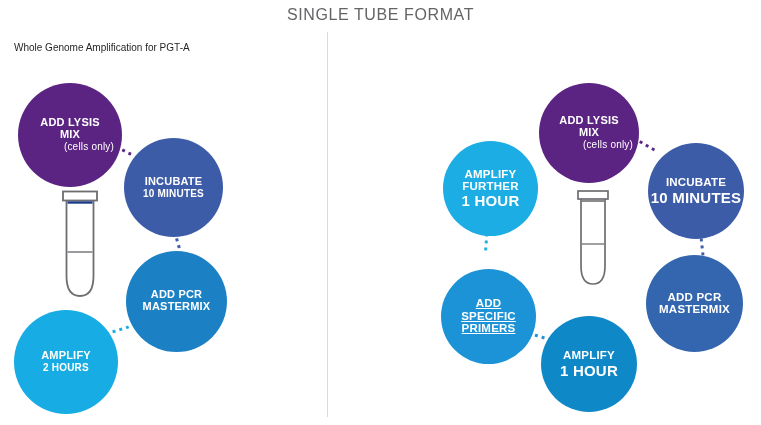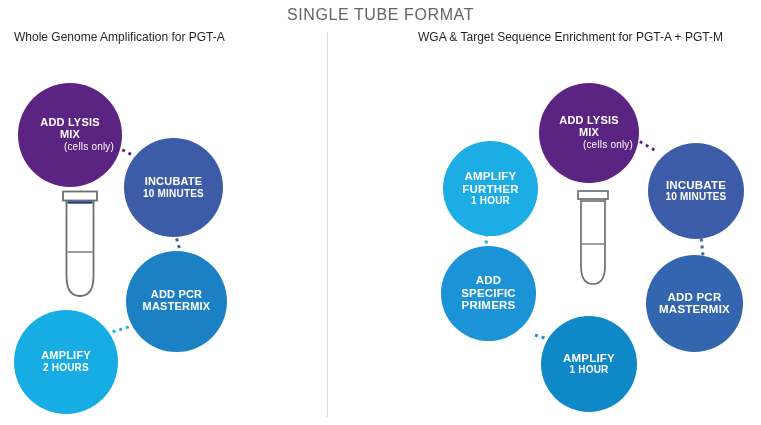--- a/index.html
+++ b/index.html
@@ -28,22 +28,22 @@
     left: 0;
     width: 761px;
     text-align: center;
     font-size: 16px;
     letter-spacing: 0.6px;
     color: #636466;
     font-weight: 400;
   }
   .panel-title {
     position: absolute;
-    top: 30px;
-    font-size: 12px;
+    top: 42px;
+    font-size: 10px;
     color: #231f20;
     font-weight: 400;
     white-space: nowrap;
   }
   .panel-title.left  { left: 14px; }
   .panel-title.right { left: 418px; }
 
   
   .divider {
     position: absolute;
@@ -73,21 +73,21 @@
     letter-spacing: 0.2px;
     white-space: pre-line;
   }
   .circle .c-sub {
     font-size: 10px;
     font-weight: 700;
     letter-spacing: 0.2px;
     margin-top: 1px;
   }
   .circle.small .c-label { font-size: 11.5px; }
-  .circle.small .c-sub   { font-size: 10px; text-align: right; }
+  .circle.small .c-sub   { font-size: 15px; text-align: right; }
   .circle .c-sub.paren {
     font-weight: 400;
     font-size: 10px;
     margin-left: 38px;
   }
 
   
   .dots {
     position: absolute;
     transform-origin: 0 50%;
@@ -139,21 +139,20 @@
     <div class="c-label">ADD PCR
 MASTERMIX</div>
     <div class="c-sub"></div>
   </div>
 
   <div class="circle" style="left:14px; top:310px; width:104px; height:104px; background:#17ADE4;">
     <div class="c-label">AMPLIFY</div>
     <div class="c-sub">2 HOURS</div>
   </div>
 
-  <div class="panel-title right">WGA &amp; Target Sequence Enrichment for PGT-A + PGT-M</div>
 
   <svg class="tube" style="left:568px; top:188px;" width="50" height="104" viewBox="0 0 50 104">
     <path d="M13 9 L13 78 Q13 96 25 96 Q37 96 37 78 L37 9 Z" fill="#ffffff" stroke="#6D6E71" stroke-width="1.7"></path>
     <rect x="10" y="3" width="30" height="8" fill="#ffffff" stroke="#6D6E71" stroke-width="1.7"></rect>
     <line x1="13.8" y1="13" x2="36.2" y2="13" stroke="#6D6E71" stroke-width="1.6"></line>
     <line x1="13.8" y1="56" x2="36.2" y2="56" stroke="#808285" stroke-width="1.5"></line>
   </svg>
 
   <div class="dots" style="left:638px; top:139px; width:22px; color:#5B2482; transform:rotate(30deg);"></div>
   <div class="dots" style="left:701px; top:235px; width:22px; color:#3D5CA8; transform:rotate(84deg);"></div>
@@ -176,21 +175,21 @@
     <div class="c-label">ADD PCR
 MASTERMIX</div>
     <div class="c-sub"></div>
   </div>
 
   <div class="circle small" style="left:541px; top:316px; width:96px; height:96px; background:#0F88C8;">
     <div class="c-label">AMPLIFY</div>
     <div class="c-sub">1 HOUR</div>
   </div>
 
-  <div class="circle small" style="left:441px; top:246px; width:95px; height:95px; background:#1C93D6;">
+  <div class="circle small" style="left:441px; top:269px; width:95px; height:95px; background:#1C93D6;text-decoration:underline;">
     <div class="c-label">ADD
 SPECIFIC
 PRIMERS</div>
     <div class="c-sub"></div>
   </div>
 
   <div class="circle small" style="left:443px; top:141px; width:95px; height:95px; background:#1BADE4;">
     <div class="c-label">AMPLIFY
 FURTHER</div>
     <div class="c-sub">1 HOUR</div>

